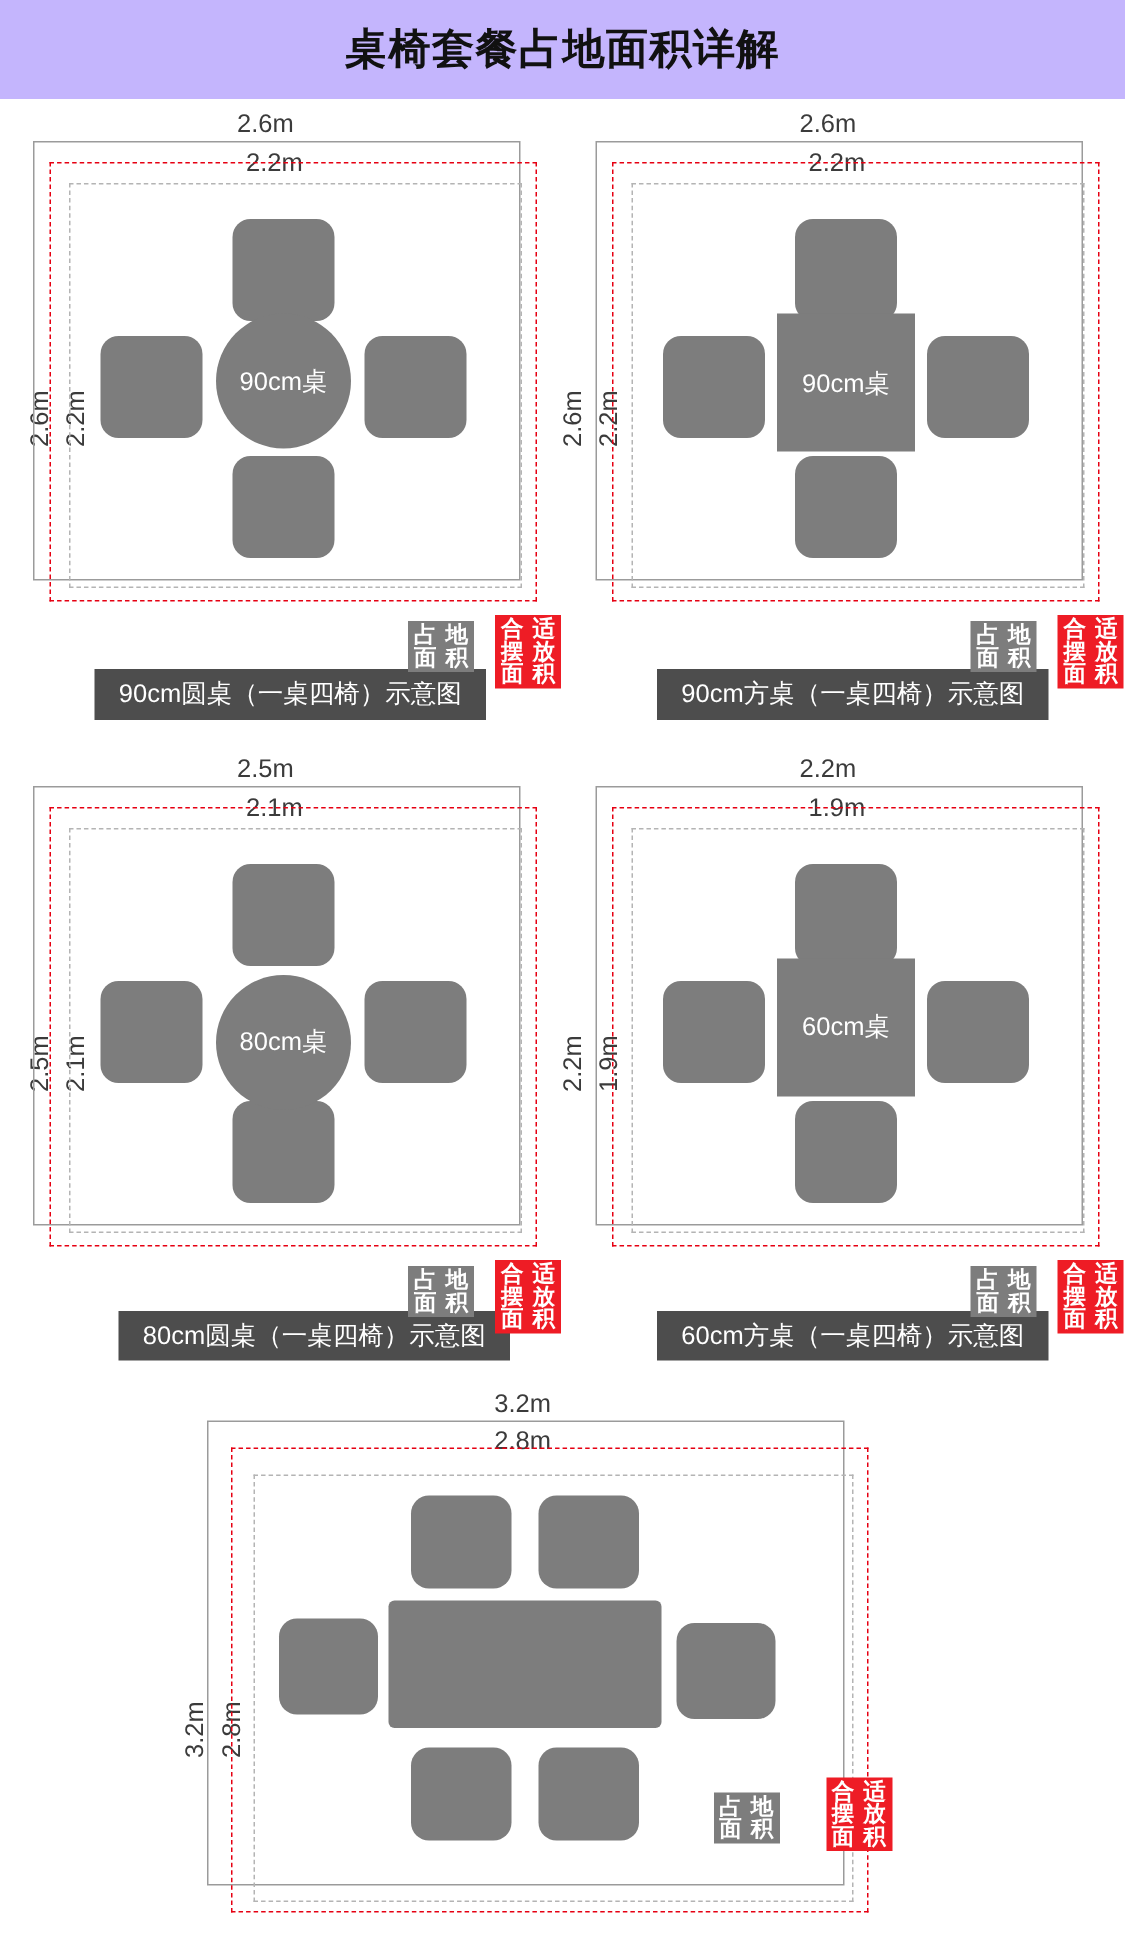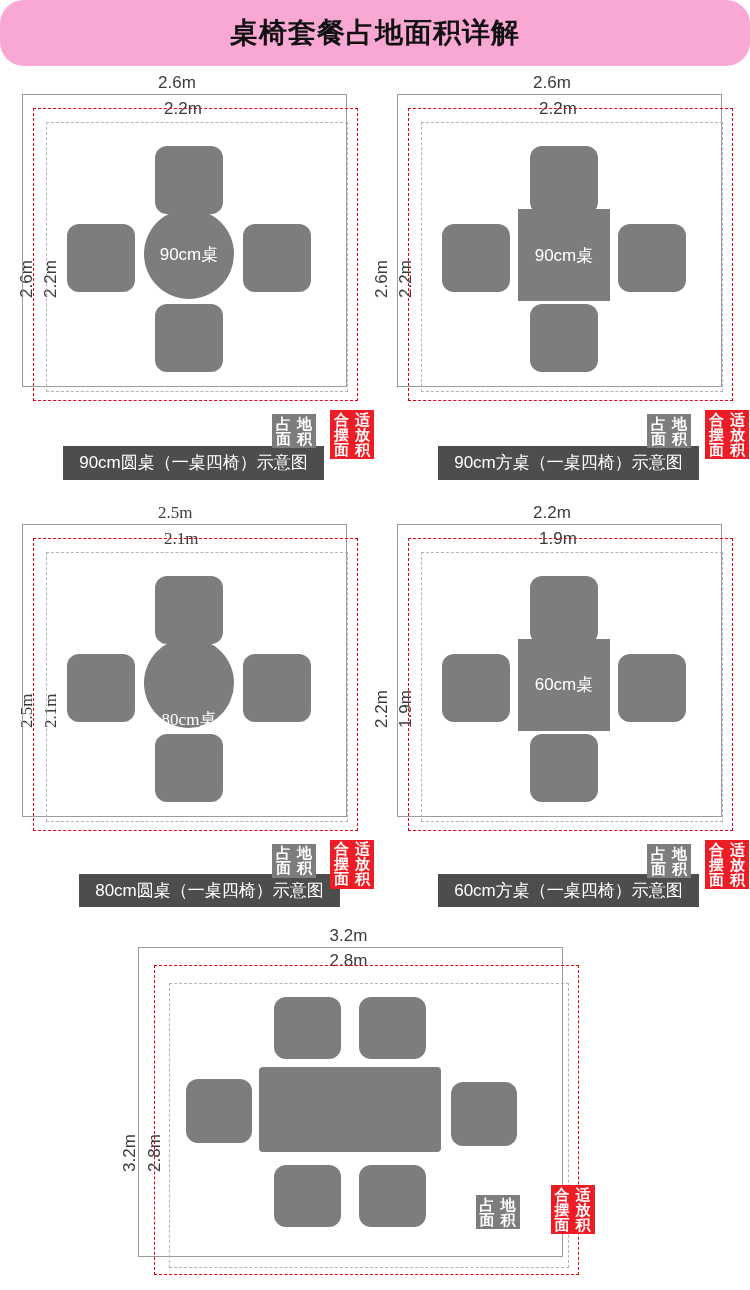--- a/index.html
+++ b/index.html
@@ -8,24 +8,23 @@
     background:#ffffff;
     font-family:"Liberation Sans","DejaVu Sans",sans-serif;
     -webkit-font-smoothing:antialiased;
     overflow:hidden;
     position:relative;
   }
 
   
   .banner{
     width:750px; height:66px;
-    background:#f9a8d4;
+    background:#c4b5fd;
     display:flex; align-items:center; justify-content:center;
     box-sizing:border-box;
-    border-radius:24px;
   }
   .banner-title{
     font-size:28px; font-weight:bold; color:#111111;
     letter-spacing:1px; line-height:1;
   }
 
   
   .grid{ width:750px; }
   .row{ display:flex; }
   .cell{ width:375px; position:relative; }
@@ -218,37 +217,37 @@
 
       <div class="caption-wrap" style="padding-left:6px;">
         <div class="caption">90cm方桌（一桌四椅）示意图</div>
       </div>
     </div>
   </div>
 
   <div class="row" style="margin-top:16px;">
 
     <div class="cell">
-      <div class="diagram" style="height:378px;font-family:Liberation Serif, serif;">
+      <div class="diagram" style="height:378px;">
 
         <div class="dim" style="left:158px;top:8px;">2.5m</div>
         <div class="dim" style="left:164px;top:34px;">2.1m</div>
         <div class="dim v" style="left:18px;top:232px;">2.5m</div>
         <div class="dim v" style="left:42px;top:232px;">2.1m</div>
 
         <div class="frame-outer" style="left:22px;top:28px;width:325px;height:293px;"></div>
         <div class="frame-red" style="left:33px;top:42px;width:325px;height:293px;"></div>
         <div class="frame-inner" style="left:46px;top:56px;width:302px;height:270px;"></div>
 
         <div class="chair" style="left:155px;top:80px;width:68px;height:68px;"></div>
         <div class="chair" style="left:67px;top:158px;width:68px;height:68px;"></div>
         <div class="chair" style="left:243px;top:158px;width:68px;height:68px;"></div>
         <div class="chair" style="left:155px;top:238px;width:68px;height:68px;"></div>
 
-        <div class="table-round" style="left:144px;top:142px;width:90px;height:90px;align-items:flex-end;">
+        <div class="table-round" style="left:144px;top:154px;width:90px;height:90px;">
           <span class="table-label">80cm桌</span>
         </div>
 
         <div class="badge badge-gray" style="left:272px;top:348px;">
           <span>占</span>
           <span>地</span>
           <span>面</span>
           <span>积</span>
         </div>
 

